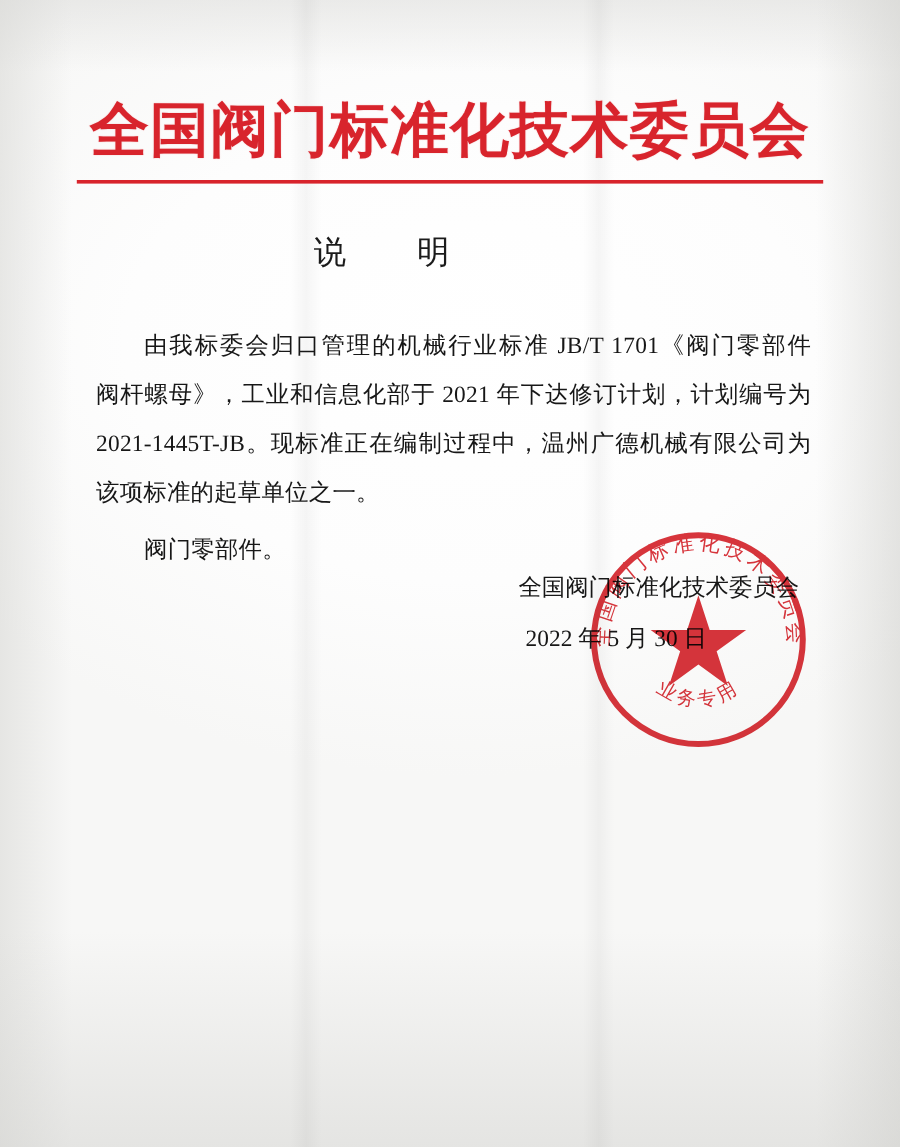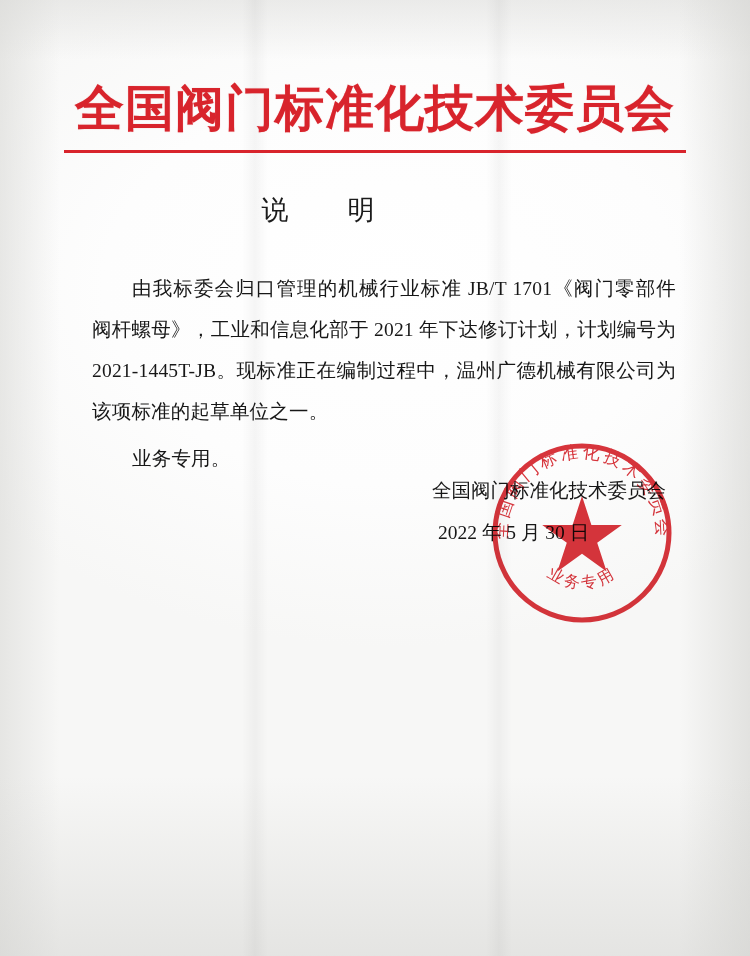--- a/index.html
+++ b/index.html
@@ -105,21 +105,21 @@
     left: 76px;
     width: 600px;
     font-family: "Liberation Serif", serif;
     font-size: 19.5px;
     line-height: 41px;
     color: #171717;
     text-align: justify;
     letter-spacing: 0.2px;
   }
   .para {
-    margin: 0 0 6px 16px;
+    margin: 0 0 6px 4px;
     text-indent: 40px;
   }
 
   .signature {
     position: absolute;
     top: 470px;
     right: 84px;
     text-align: left;
     font-family: "Liberation Serif", serif;
     font-size: 19.5px;
@@ -163,21 +163,21 @@
 
   <div class="header">
     <div class="header-title">全国阀门标准化技术委员会</div>
     <div class="header-rule"></div>
   </div>
 
   <div class="doc-title">说　明</div>
 
   <div class="body-text">
     <p class="para">由我标委会归口管理的机械行业标准 JB/T 1701《阀门零部件　阀杆螺母》，工业和信息化部于 2021 年下达修订计划，计划编号为 2021-1445T-JB。现标准正在编制过程中，温州广德机械有限公司为该项标准的起草单位之一。</p>
-    <p class="para">业务专用。</p>
+    <p class="para">阀门零部件。</p>
   </div>
 
   <div class="signature">
     <div>全国阀门标准化技术委员会</div>
     <div class="sig-date">2022 年 5 月 30 日</div>
   </div>
 
   <div class="seal">
     <svg width="190" height="190" viewBox="0 0 190 190" xmlns="http://www.w3.org/2000/svg">
       <defs>

